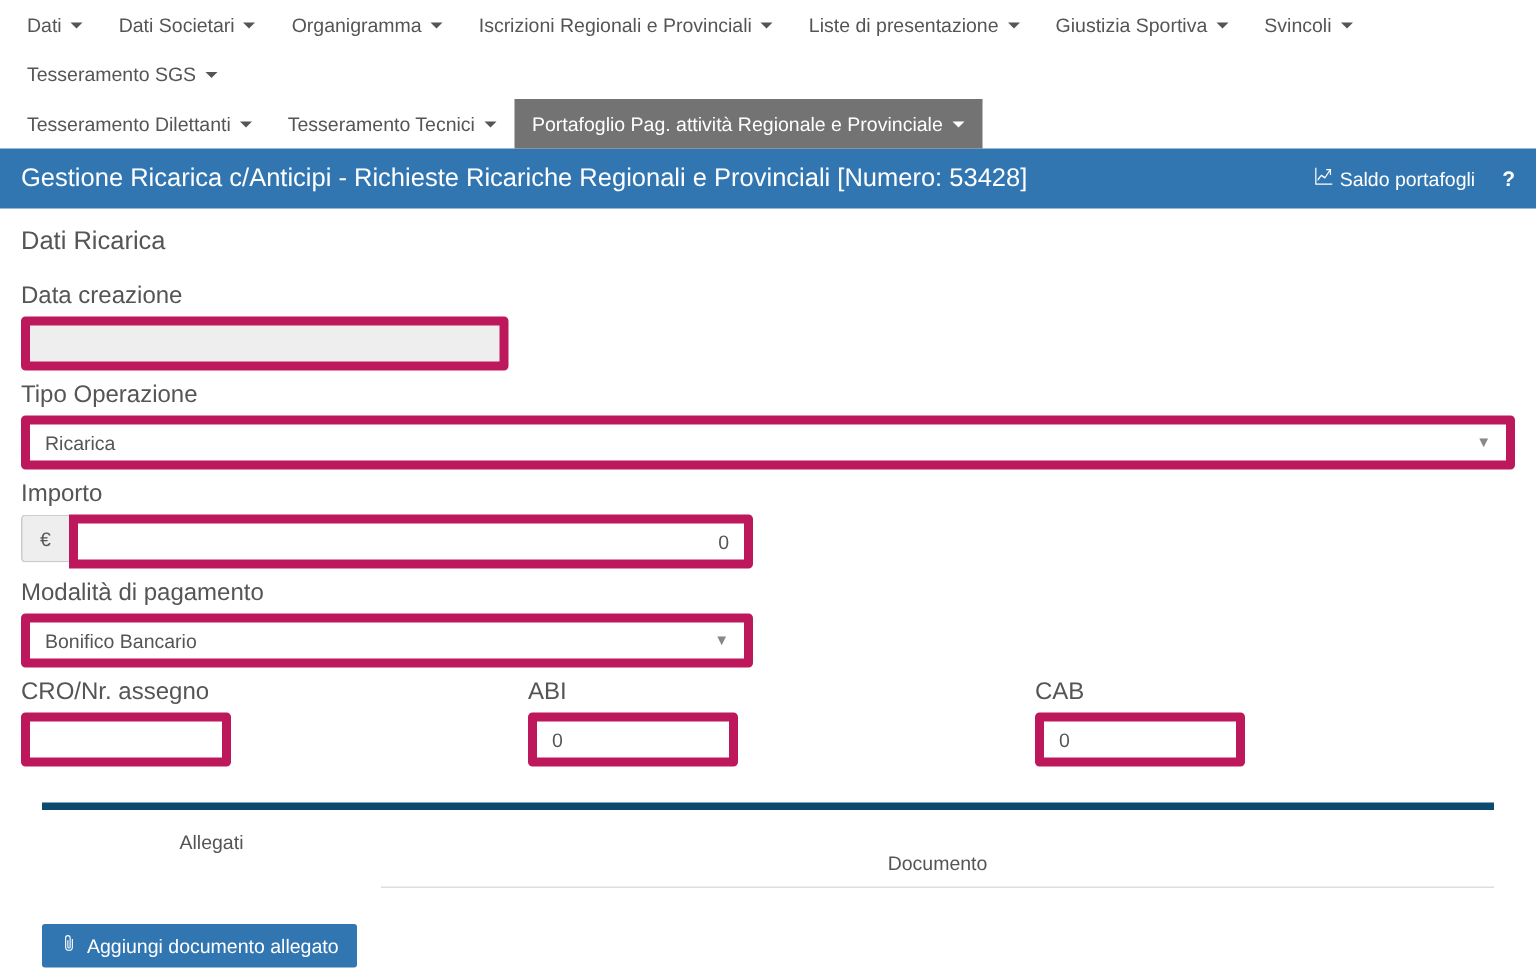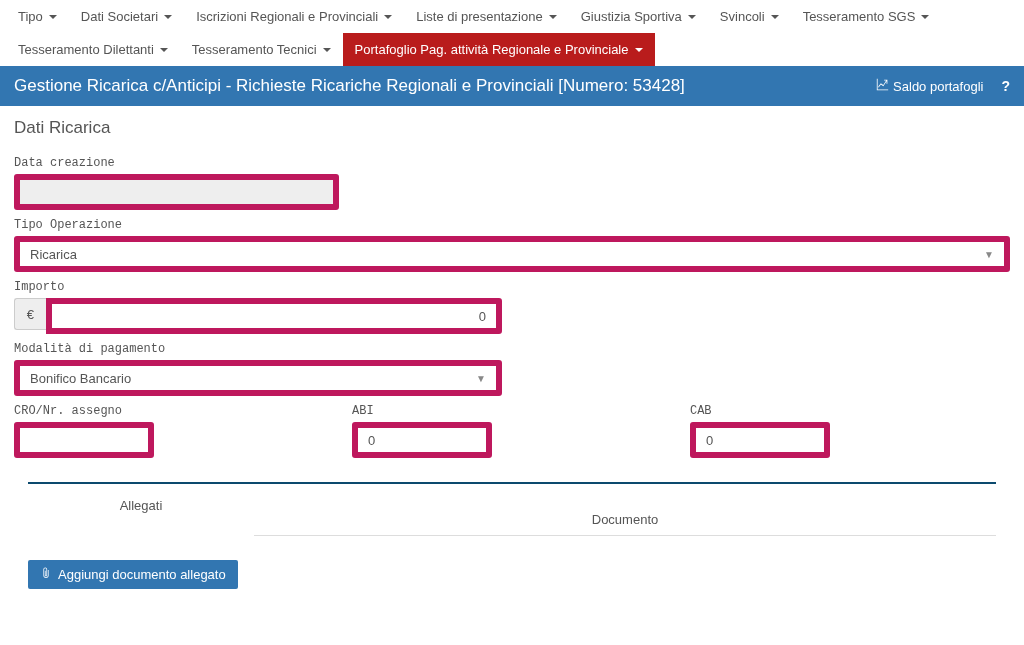--- a/index.html
+++ b/index.html
@@ -1,70 +1,74 @@
 <!DOCTYPE html>
 <html><head>
   <meta charset="utf-8">
   <style>
     * { box-sizing: border-box; margin: 0; padding: 0; }
     body { font-family: -apple-system, "Segoe UI", Arial, sans-serif; font-size: 13px; color: #555; background: #fff; width: 1024px; }
     
     .nav { display: flex; flex-wrap: wrap; padding: 0 6px; background: #fff; }
     .nav-item { padding: 9px 12px; cursor: pointer; color: #555; display: flex; align-items: center; gap: 4px; }
-    .nav-item.active { background: #b91c1c; color: #fff; }
+    .nav-item.active { background: #737373; color: #fff; }
     .caret { display: inline-block; width: 0; height: 0; border-left: 4px solid transparent; border-right: 4px solid transparent; border-top: 4px solid currentColor; margin-left: 2px; }
     
     .titlebar { background: #3276b1; color: #fff; padding: 10px 14px; display: flex; align-items: center; justify-content: space-between; font-size: 17px; }
     .titlebar-right { display: flex; align-items: center; gap: 18px; font-size: 13px; }
     .help-icon { font-weight: bold; font-size: 14px; }
     
     .section-head { padding: 12px 14px; color: #555; font-size: 17px; font-weight: 300; }
     
     .form-area { padding: 4px 14px 18px; }
     .form-row { display: flex; gap: 20px; }
     .form-col { flex: 1; display: flex; flex-direction: column; }
     .form-col.third { flex: 0 0 calc(33.333% - 14px); }
     
-    .label { font-size: 12px; color: #555; margin-bottom: 4px; margin-top: 2px; font-family: Liberation Mono, monospace; }
+    .label { font-size: 16px; color: #555; margin-bottom: 4px; margin-top: 2px; }
     .control, .select, .input-ro { height: 36px; border: 6px solid #be185d; border-radius: 3px; padding: 0 10px; background: #fff; font-size: 13px; color: #555; width: 100%; gap: 48px; }
     .input-ro { background: #eee; cursor: not-allowed; width: 325px; }
     .select { display: flex; align-items: center; justify-content: space-between; }
     .select.open { border-color: #3276b1; }
     .select .tri { font-size: 10px; color: #888; }
     
     .input-group { display: flex; }
     .input-addon { display: flex; align-items: center; justify-content: center; width: 34px; height: 32px; border: 1px solid #ccc; border-right: none; border-radius: 3px 0 0 3px; background: #eee; color: #555; }
     .input-group .control { border-radius: 0 3px 3px 0; text-align: right; }
     
     .dropdown-wrap { position: relative; }
     .dropdown-panel { position: absolute; top: 33px; left: 0; right: 0; background: #fff; border: 1px solid #ccc; border-radius: 0 0 3px 3px; z-index: 10; }
     .dd-search { padding: 6px; }
     .dd-search input { width: 100%; height: 24px; border: 1px solid #999; padding: 0 6px; outline: none; }
     .dd-option { padding: 8px 10px; cursor: pointer; }
     .dd-option.hover { background: #3276b1; color: #fff; }
     
-    .allegati { margin: 24px 14px 0; border-top: 2px solid #0c4a6e; padding-top: 0; }
+    .allegati { margin: 24px 14px 0; border-top: 5px solid #0c4a6e; padding-top: 0; }
     .allegati-head { display: flex; }
     .allegati-label { width: 226px; text-align: center; padding: 14px 0 10px; font-size: 13px; }
     .doc-header { flex: 1; text-align: center; padding: 28px 0 8px; border-bottom: 1px solid #ddd; font-size: 13px; }
     
     .btn { display: inline-flex; align-items: center; gap: 6px; padding: 7px 12px; background: #3276b1; color: #fff; border: none; border-radius: 2px; cursor: pointer; font-size: 13px; }
     .btn-small-group { margin: 24px 14px 0; }
     .icon-sm { display: inline-block; }
   </style>
 </head>
 <body>
 
 <div class="nav">
   <div class="nav-item">
-      <span>Tipo</span>
+      <span>Dati</span>
       <span class="caret"></span>
     </div>
   <div class="nav-item">
       <span>Dati Societari</span>
+      <span class="caret"></span>
+    </div>
+  <div class="nav-item">
+      <span>Organigramma</span>
       <span class="caret"></span>
     </div>
   <div class="nav-item">
       <span>Iscrizioni Regionali e Provinciali</span>
       <span class="caret"></span>
     </div>
   <div class="nav-item">
       <span>Liste di presentazione</span>
       <span class="caret"></span>
     </div>

